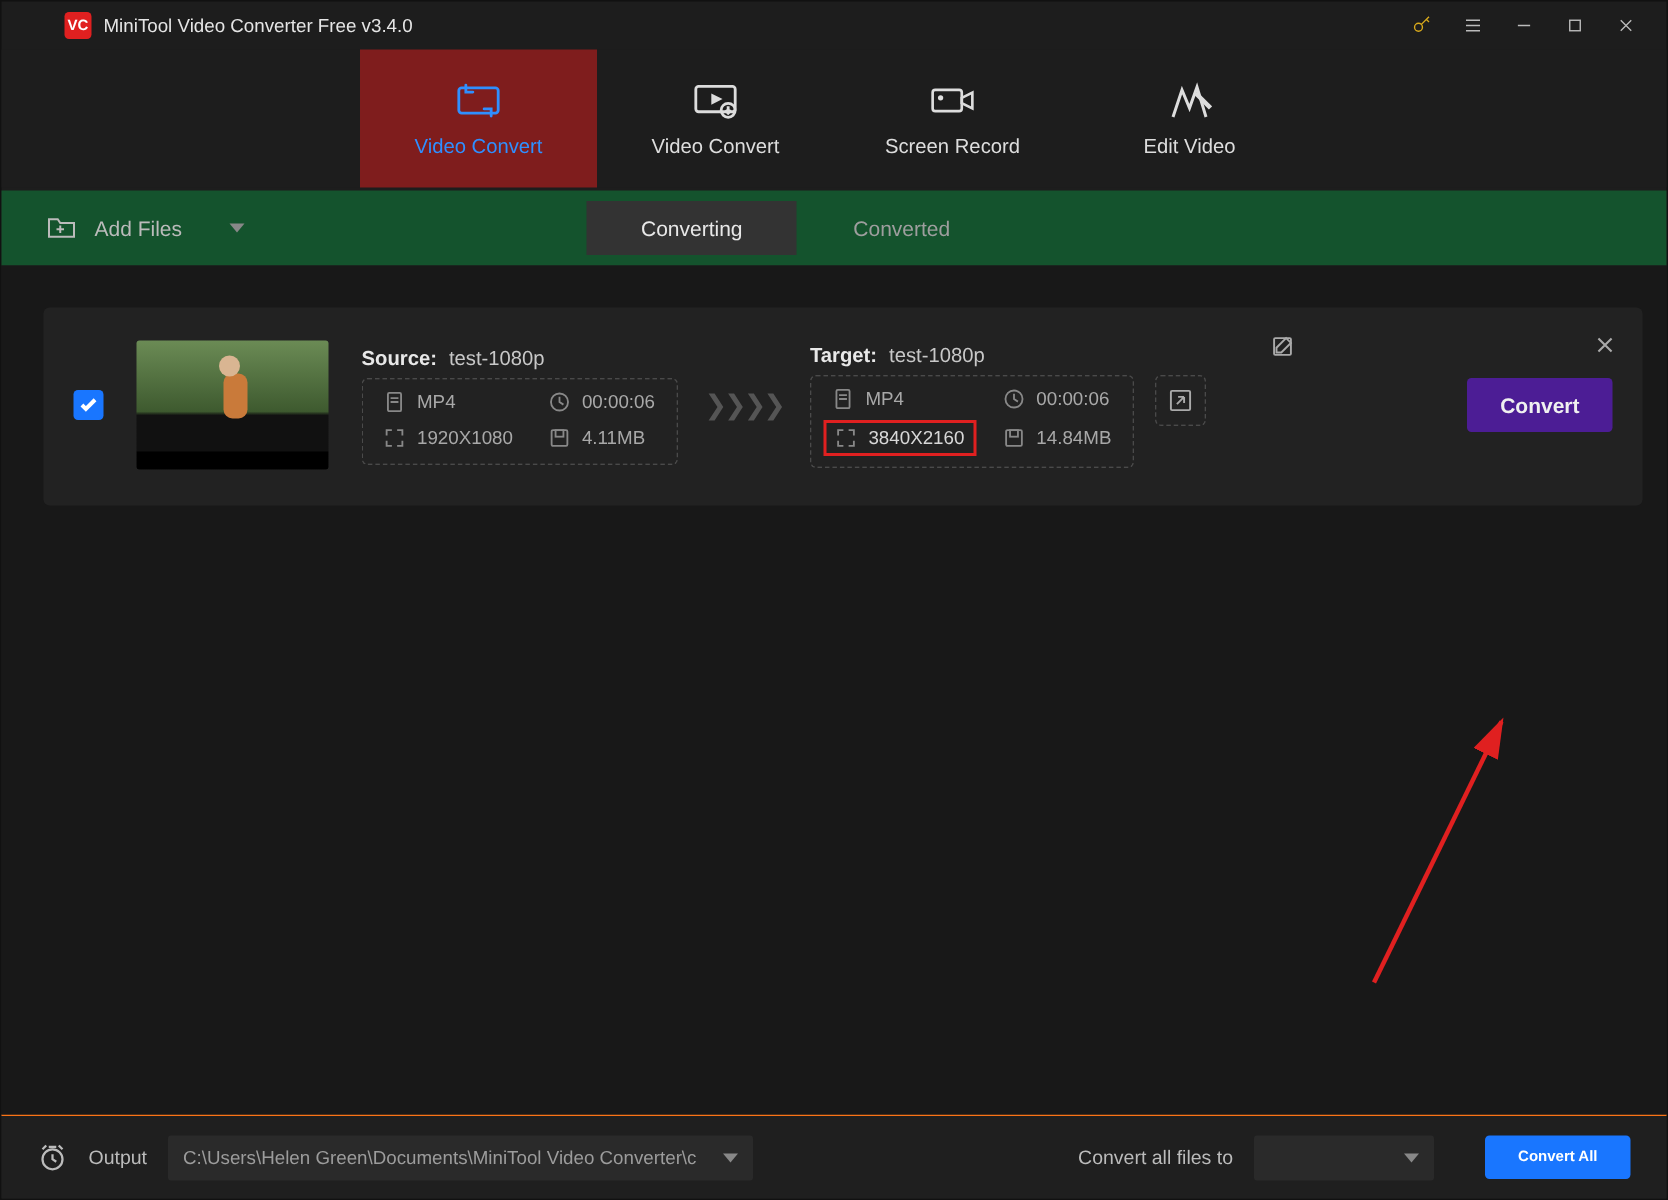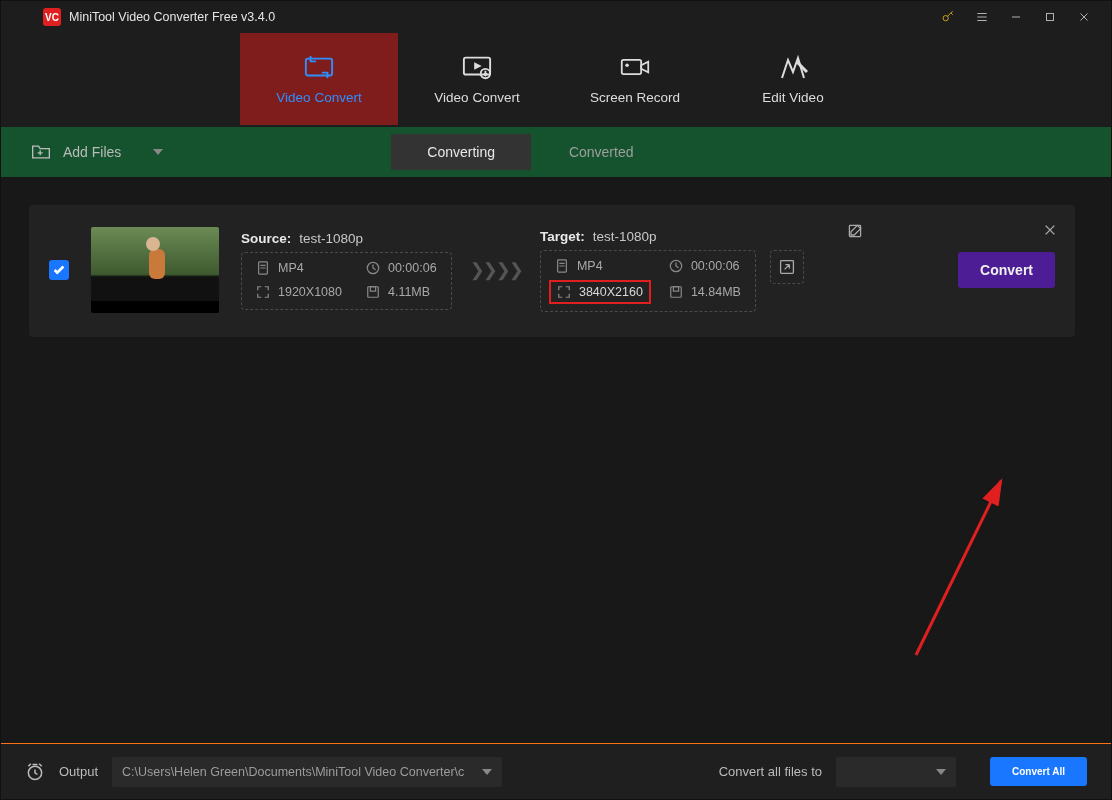--- a/index.html
+++ b/index.html
@@ -20,21 +20,21 @@
   .main-tab svg { width:30px; height:26px; stroke:#ddd; fill:none; stroke-width:2; }
   
   .toolbar { height:50px; background:#14532d; display:flex; align-items:center; margin-top:2px;}
   .add-files { display:flex; align-items:center; gap:12px; padding:0 18px 0 30px; color:#bbb; font-size:14px; }
   .add-files svg { width:20px; height:18px; stroke:#bbb; fill:none; stroke-width:1.6;}
   .chev-down { width:0; height:0; border-left:5px solid transparent; border-right:5px solid transparent; border-top:6px solid #888; margin-left:20px;}
   .sub-tabs { margin-left:auto; margin-right:auto; display:flex; transform:translateX(-115px); }
   .sub-tab { width:140px; height:36px; display:flex; align-items:center; justify-content:center; font-size:14px; color:#9e9e9e; }
   .sub-tab.active { background:#333333; color:#e8e8e8; font-weight:500;}
   
-  .content { flex:1; padding:28px 36px 0 28px; background:#181818; overflow:hidden; position:relative;}
+  .content { flex:1; padding:28px 16px 0 28px; background:#181818; overflow:hidden; position:relative;}
   .item-card { background:#222222; border-radius:4px; padding:22px 20px 24px 20px; display:flex; align-items:center; position:relative; }
   .checkbox { width:20px; height:20px; background:#1976ff; border-radius:3px; display:flex; align-items:center; justify-content:center; margin-right:22px;}
   .checkbox svg { width:14px; height:14px; stroke:#fff; stroke-width:3; fill:none;}
   .thumb { width:128px; height:86px; border-radius:2px; overflow:hidden; position:relative; margin-right:22px;
            background:linear-gradient(180deg,#6b8b55 0%, #3e5a2f 55%, #111 58%, #111 100%);}
   .thumb::before{content:""; position:absolute; left:58px; top:22px; width:16px; height:30px; border-radius:6px; background:#c97a3a;}
   .thumb::after{content:""; position:absolute; left:55px; top:10px; width:14px; height:14px; border-radius:50%; background:#d9b592;}
   .thumb .bars{position:absolute;bottom:0;left:0;right:0;height:12px;background:#000;}
   .blk-label { font-size:13.5px; color:#c8c8c8; margin-bottom:6px; display:flex; gap:8px; align-items:center;}
   .blk-label b{color:#e8e8e8; font-weight:600;}

